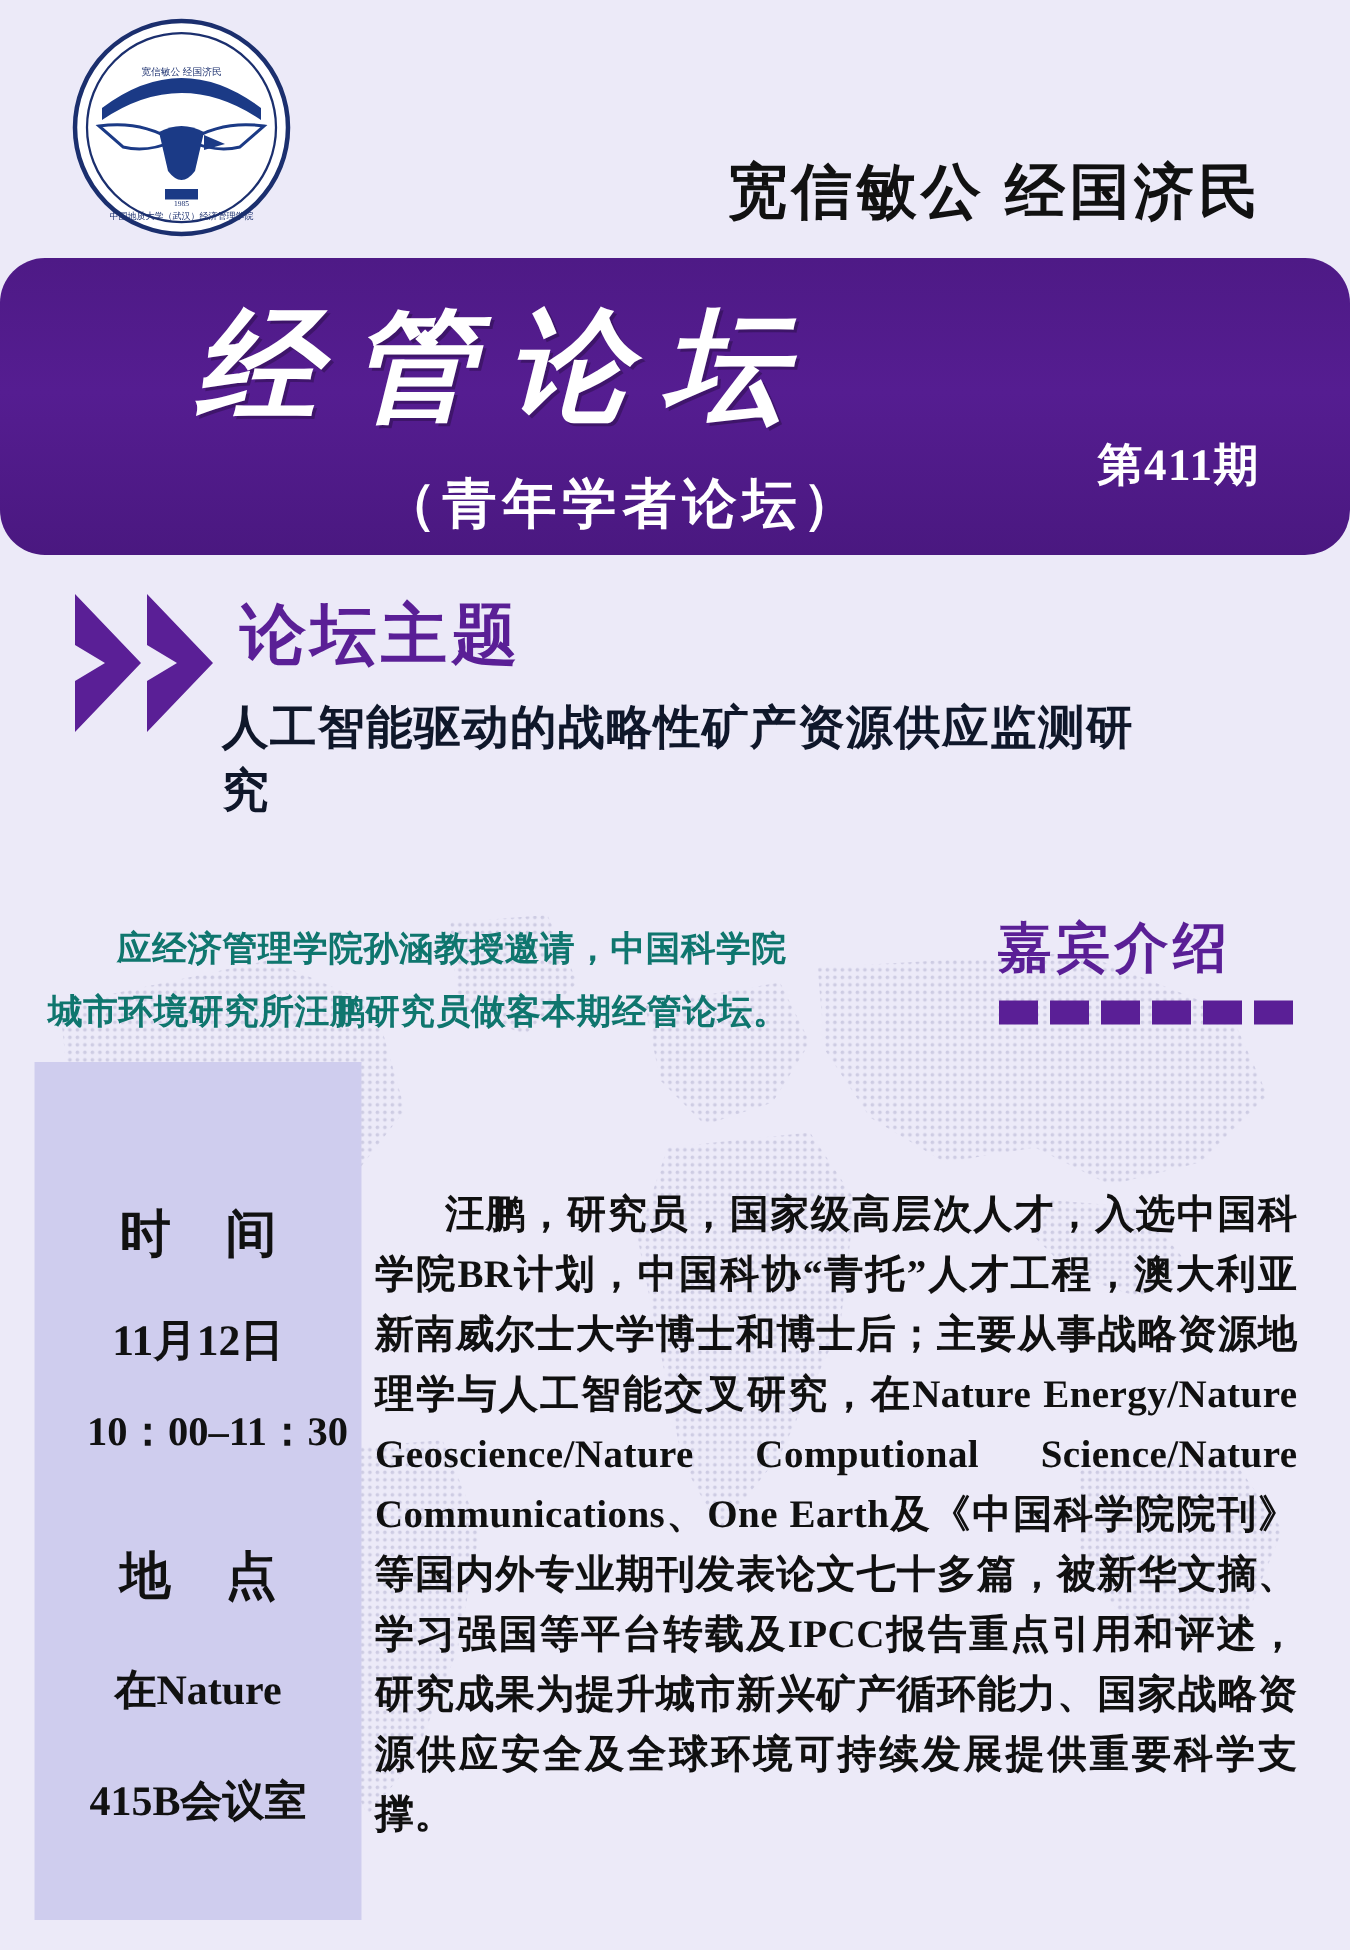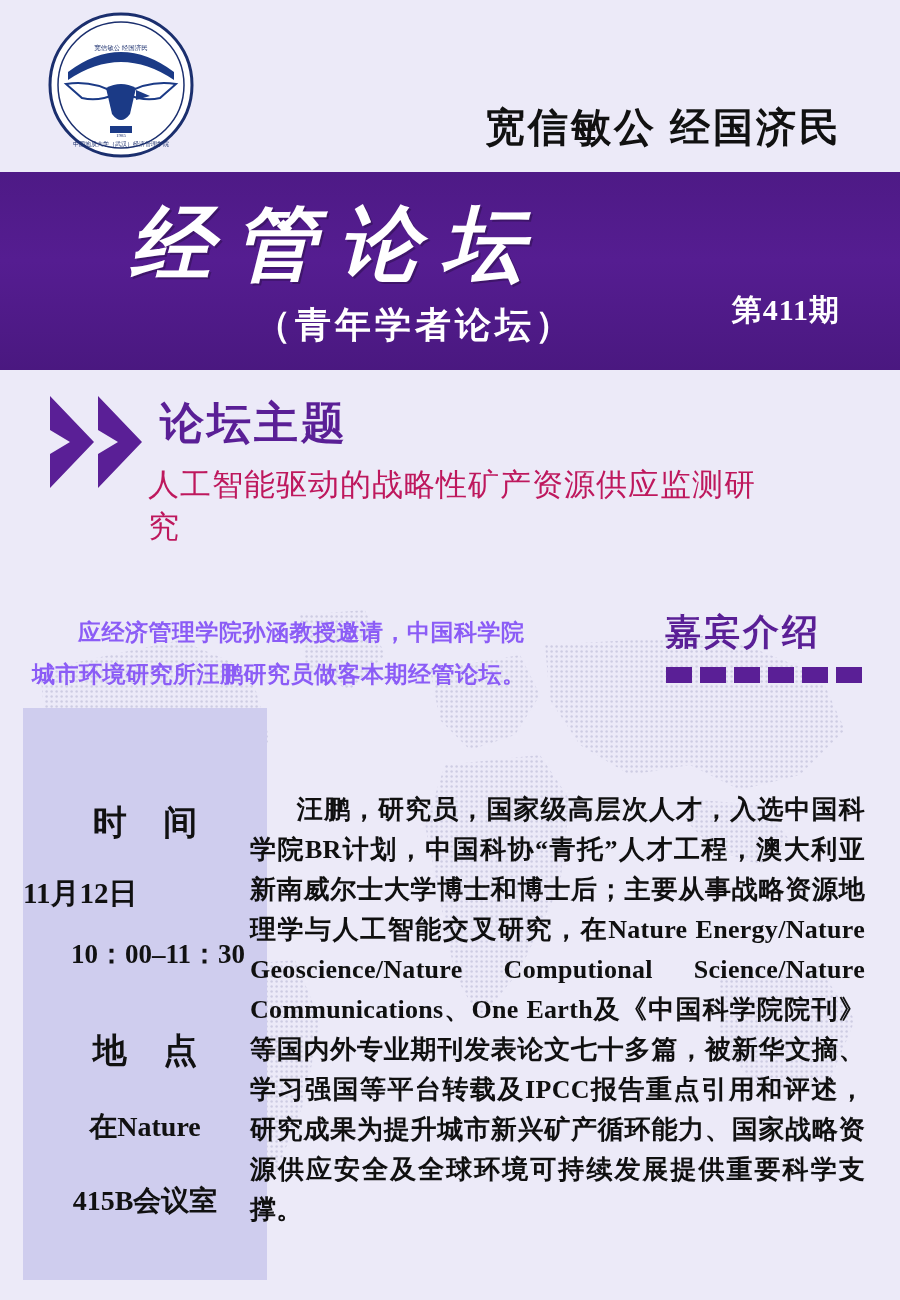--- a/index.html
+++ b/index.html
@@ -50,20 +50,21 @@
   }
 
   
   .banner {
     position: absolute;
     left: 0;
     top: 172px;
     width: 900px;
     height: 198px;
     background: linear-gradient(180deg, #4e1a86 0%, #551d91 45%, #4a1880 100%);
+    border-radius: 30px;
   }
   .banner-title {
     position: absolute;
     left: 130px;
     top: 18px;
     font-size: 82px;
     font-weight: bold;
     color: #ffffff;
     font-style: italic;
     letter-spacing: 22px;
@@ -75,21 +76,21 @@
     right: 60px;
     top: 118px;
     font-size: 30px;
     font-weight: bold;
     color: #ffffff;
     letter-spacing: 1px;
   }
   .banner-sub {
     position: absolute;
     left: 255px;
-    top: 129px;
+    top: 140px;
     font-size: 36px;
     font-weight: bold;
     color: #ffffff;
     letter-spacing: 4px;
   }
 
   
   .topic-wrap {
     position: absolute;
     left: 0;
@@ -111,34 +112,34 @@
     font-size: 44px;
     font-weight: bold;
     color: #5a1f96;
     letter-spacing: 3px;
   }
   .topic-text {
     position: absolute;
     left: 148px;
     top: 82px;
     font-size: 31px;
-    font-weight: normal;
-    color: #be185d;
+    font-weight: bold;
+    color: #0f172a;
     letter-spacing: 1px;
   }
 
   
   .invite {
     position: absolute;
     left: 32px;
     top: 612px;
     width: 580px;
     font-size: 23px;
     line-height: 42px;
-    color: #8b5cf6;
+    color: #0f766e;
     font-weight: bold;
     letter-spacing: 0.5px;
   }
   .invite .indent { padding-left: 46px; display:inline-block; }
 
   
   .guest-head {
     position: absolute;
     right: 42px;
     top: 608px;
@@ -163,36 +164,36 @@
     width: 26px;
     height: 16px;
     background: #5a1f96;
   }
 
   
   .info-panel {
     position: absolute;
     left: 23px;
     top: 708px;
-    width: 244px;
+    width: 218px;
     height: 572px;
     background: #cfcdee;
   }
   .info-panel .l1 {
     margin-top: 92px;
     text-align: center;
     font-size: 34px;
     font-weight: bold;
     letter-spacing: 14px;
     color: #111;
     text-indent: 14px;
   }
   .info-panel .l2 {
     margin-top: 28px;
-    text-align: left;
+    text-align: center;
     font-size: 29px;
     font-weight: bold;
     color: #111;
   }
   .info-panel .l3 {
     margin-top: 22px;
     text-align: center;
     font-size: 27px;
     font-weight: bold;
     color: #111;

